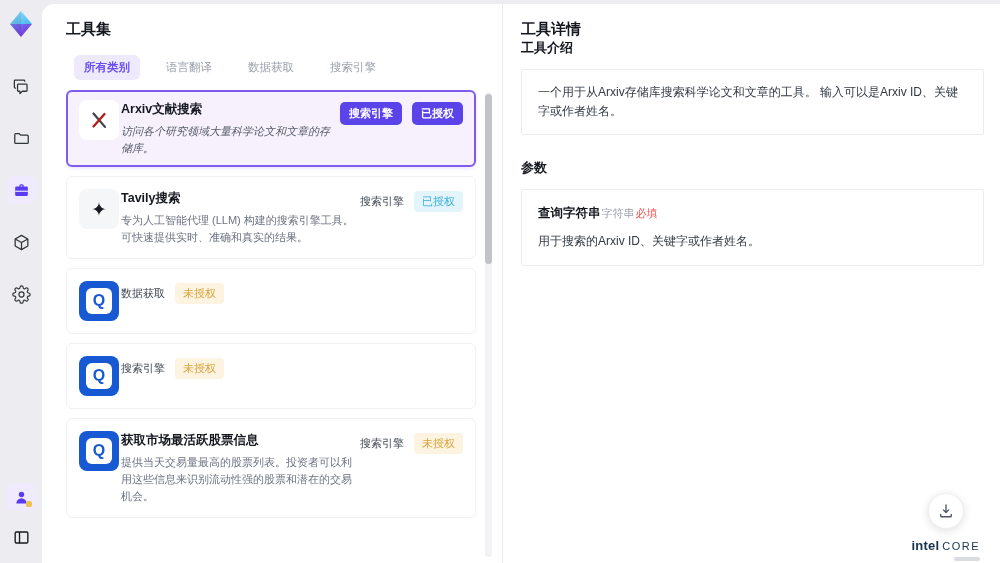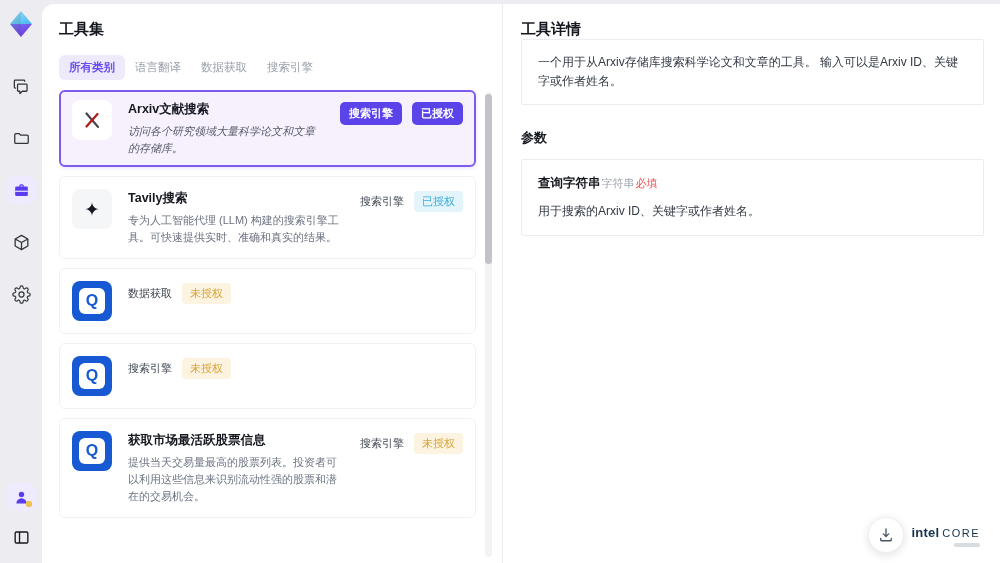--- a/index.html
+++ b/index.html
@@ -35,35 +35,35 @@
   
   .main {
     position: absolute; left: 42px; top: 4px; right: 0; bottom: 0;
     background: #ffffff; border-top-left-radius: 12px;
     display: flex; overflow: hidden;
   }
 
   
   .tools-panel {
     width: 461px; flex: none; border-right: 1px solid #ececf0;
-    padding: 16px 0 0 17px; display: flex; flex-direction: column; position: relative;
+    padding: 16px 0 0 24px; display: flex; flex-direction: column; position: relative;
   }
   .panel-title { font-size: 15px; font-weight: bold; color: #15181f; }
-  .tabs { display: flex; align-items: flex-start; margin: 16px 0 10px; padding-right: 24px; }
+  .tabs { display: flex; align-items: flex-start; gap: 16px; margin: 16px 8px 10px; padding-right: 24px; }
   .tab {
     border: none; background: transparent; font-family: inherit;
     font-size: 11.5px; color: #9aa0ab; padding: 5px 10px; border-radius: 6px; cursor: pointer;
   }
   .tab.active { background: #eeeafb; color: #6a4ef0; font-weight: bold; }
 
   .list-wrap { position: relative; flex: 1; overflow: hidden; padding-right: 26px; }
   .tool-list { display: flex; flex-direction: column; }
 
   .tool-card {
-    display: flex; gap: 16px; padding: 12px; border: 1px solid #f1f1f4;
+    display: flex; gap: 2px; padding: 12px; border: 1px solid #f1f1f4;
     border-radius: 6px; margin-bottom: 9px; background: #fff; cursor: pointer;
   }
   .tool-card.selected {
     border: 2px solid #7d5bee; background: #f7f1fe; padding: 8px 11px;
     box-shadow: 0 1px 4px rgba(125,91,238,.18);
   }
   .tool-icon {
     width: 40px; height: 40px; flex: none; border-radius: 8px;
     background: #f5f6f8; display: flex; align-items: center; justify-content: center;
     overflow: hidden;
@@ -109,22 +109,22 @@
     margin-bottom: 24px;
   }
   .param-head { display: flex; align-items: baseline; gap: 1px; margin-bottom: 9px; }
   .param-name { font-size: 12.5px; font-weight: bold; color: #15181f; }
   .param-type { font-size: 11px; color: #9aa0ab; }
   .param-required { font-size: 11px; color: #f25555; }
   .param-desc { font-size: 12px; color: #333a45; }
 
   
   .float-group {
-    position: absolute; right: 20px; bottom: 10px;
-    display: flex; flex-direction: row; align-items: center; gap: 7px;
+    position: absolute; right: 20px; bottom: 2px;
+    display: flex; flex-direction: column; align-items: center; gap: 7px;
   }
   .download-btn {
     width: 36px; height: 36px; border-radius: 50%; background: #ffffff;
     border: 1px solid #f0f0f2; box-shadow: 0 2px 8px rgba(40,40,60,.14);
     display: flex; align-items: center; justify-content: center; cursor: pointer;
   }
   .intel-brand { text-align: center; color: #16324c; line-height: 1.1; }
   .intel-brand .intel { font-size: 13px; font-weight: bold; letter-spacing: .2px; }
   .intel-brand .core { font-size: 11px; letter-spacing: 1.5px; margin-left: 3px; }
   .intel-sub { width: 26px; height: 4px; background: #d8dbe0; border-radius: 2px; margin: 3px 0 0 auto; }
@@ -277,20 +277,21 @@
         </div>
       <div class="scroll-track">
         <div class="scroll-thumb"></div>
       </div>
     </div>
   </div>
 
   <div class="details-panel">
     <div class="details-title">工具详情</div>
 
+    <div class="section-heading">工具介绍</div>
     <div class="info-box">一个用于从Arxiv存储库搜索科学论文和文章的工具。 输入可以是Arxiv ID、关键字或作者姓名。</div>
 
     <div class="section-heading">参数</div>
     <div class="info-box">
       <div class="param-head">
         <span class="param-name">查询字符串</span>
         <span class="param-type">字符串</span>
         <span class="param-required">必填</span>
       </div>
       <div class="param-desc">用于搜索的Arxiv ID、关键字或作者姓名。</div>

